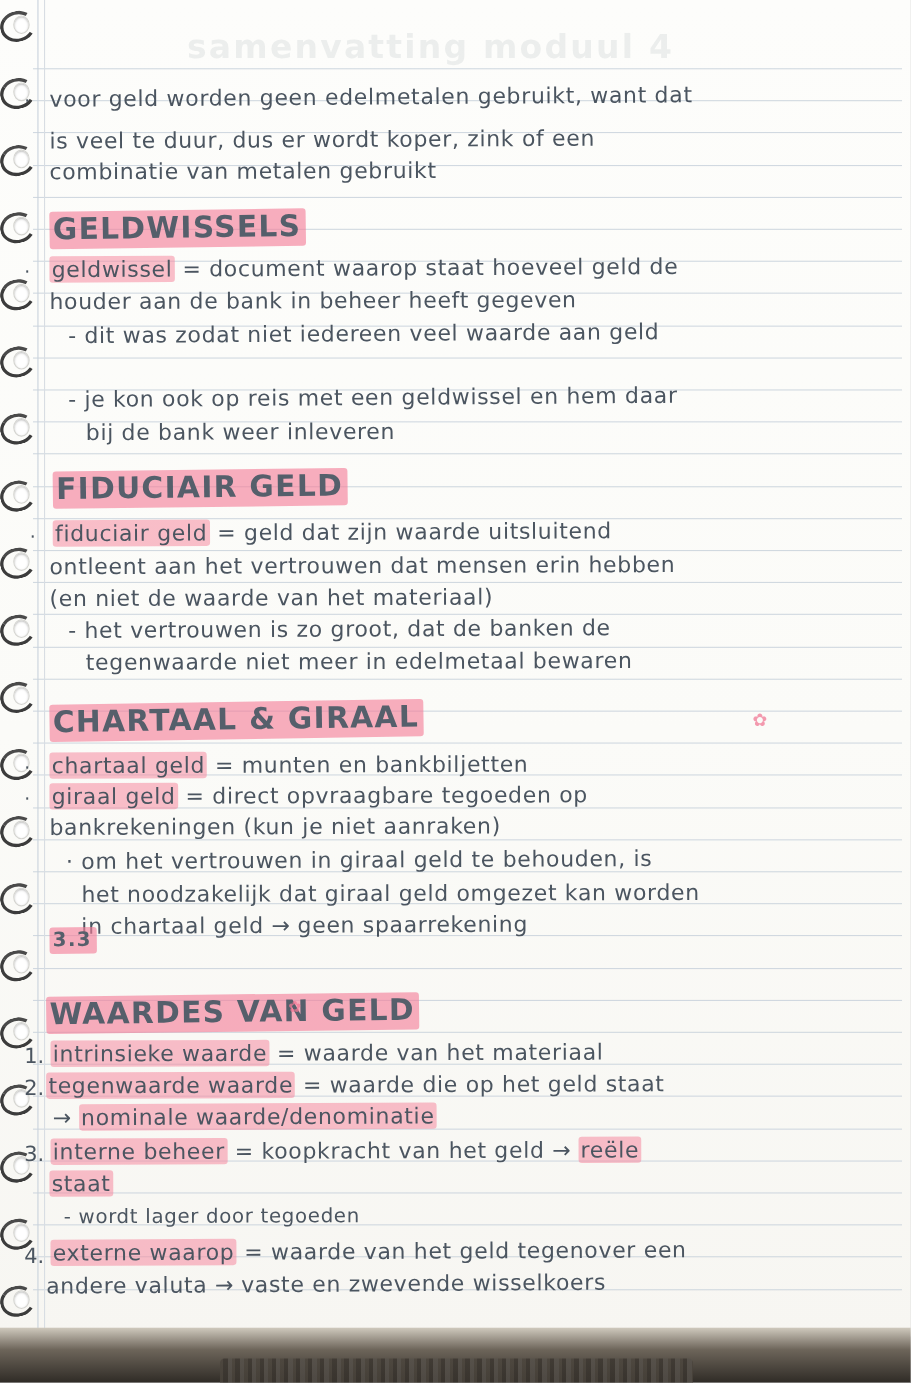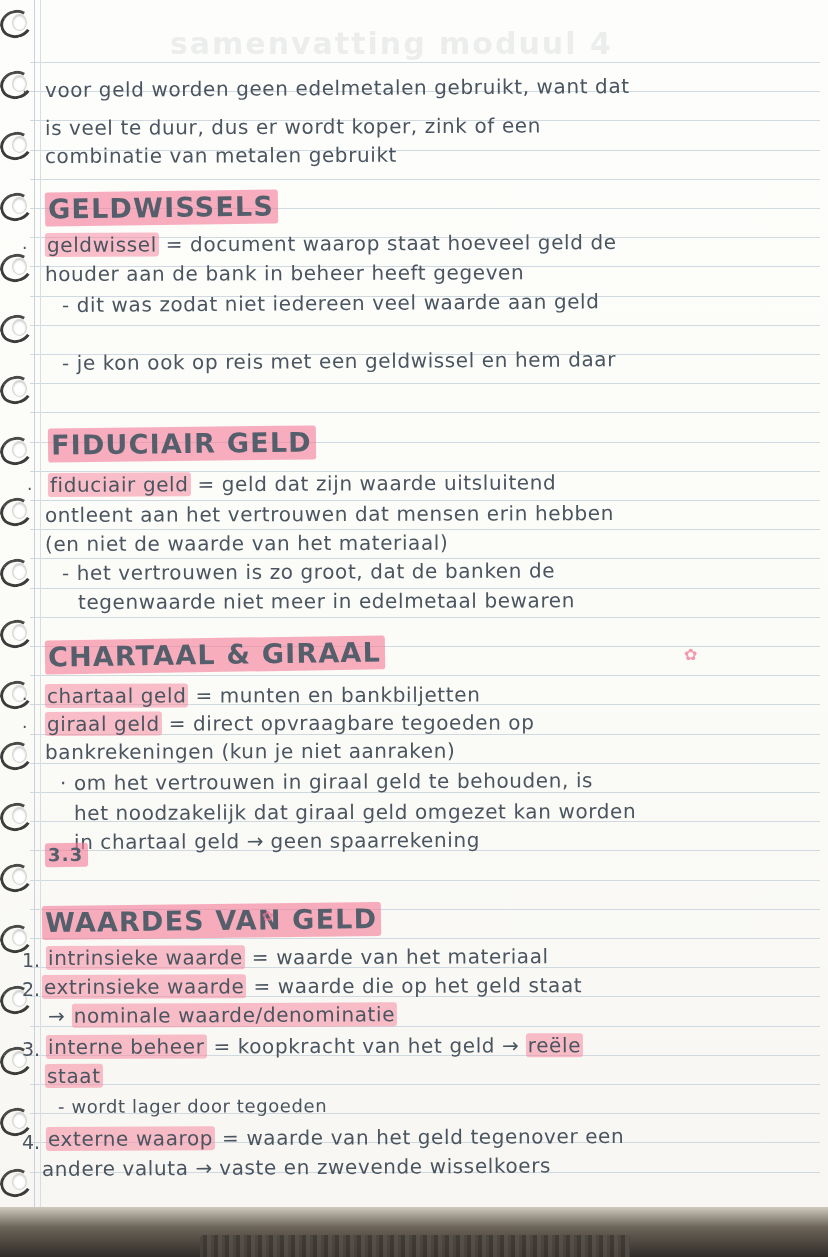--- a/index.html
+++ b/index.html
@@ -308,20 +308,21 @@
 
     <div class="heading" style="left:45px; top:192px; transform:rotate(-0.8deg);"><span class="hlh">GELDWISSELS</span></div>
 
     <div class="bullet" style="left:22px; top:238px;">·</div>
     <div class="line" style="left:45px; top:233px; transform:rotate(-0.3deg);"><span class="hl">geldwissel</span> = document waarop staat hoeveel geld de</div>
     <div class="line" style="left:45px; top:262px; transform:rotate(-0.2deg);">houder aan de bank in beheer heeft gegeven</div>
 
     <div class="line" style="left:62px; top:293px; transform:rotate(-0.4deg);">- dit was zodat niet iedereen veel waarde aan geld</div>
 
     <div class="line" style="left:62px; top:351px; transform:rotate(-0.4deg);">- je kon ook op reis met een geldwissel en hem daar</div>
+    <div class="line" style="left:78px; top:381px; transform:rotate(-0.2deg);">bij de bank weer inleveren</div>
 
     <div class="heading" style="left:48px; top:428px; transform:rotate(-0.7deg);"><span class="hlh">FIDUCIAIR GELD</span></div>
 
     <div class="bullet" style="left:27px; top:479px;">·</div>
     <div class="line" style="left:48px; top:473px; transform:rotate(-0.3deg);"><span class="hl">fiduciair geld</span> = geld dat zijn waarde uitsluitend</div>
     <div class="line" style="left:45px; top:503px; transform:rotate(-0.2deg);">ontleent aan het vertrouwen dat mensen erin hebben</div>
     <div class="line" style="left:45px; top:532px; transform:rotate(-0.2deg);">(en niet de waarde van het materiaal)</div>
 
     <div class="line" style="left:62px; top:561px; transform:rotate(-0.3deg);">- het vertrouwen is zo groot, dat de banken de</div>
     <div class="line" style="left:78px; top:590px; transform:rotate(-0.2deg);">tegenwaarde niet meer in edelmetaal bewaren</div>
@@ -341,21 +342,21 @@
     <div class="line" style="left:74px; top:830px; transform:rotate(-0.3deg);">in chartaal geld <span class="arrow">→</span> geen spaarrekening</div>
 
     <div class="heading" style="left:45px; top:844px; font-size:18px; transform:rotate(-0.6deg);"><span class="hlh">3.3</span></div>
     <div class="heading" style="left:42px; top:905px; transform:rotate(-0.7deg);"><span class="hlh">WAARDES VAN GELD</span></div>
     <div class="doodle" style="left:262px; top:908px; font-size:14px;">✿</div>
 
     <div class="numlab" style="left:22px; top:949px;">1.</div>
     <div class="line" style="left:46px; top:946px; transform:rotate(-0.2deg);"><span class="hl">intrinsieke waarde</span> = waarde van het materiaal</div>
 
     <div class="numlab" style="left:22px; top:978px;">2.</div>
-    <div class="line" style="left:42px; top:975px; transform:rotate(-0.2deg);"><span class="hl">extrinsieke waarde</span> = waarde die op het geld staat</div>
+    <div class="line" style="left:42px; top:975px; transform:rotate(-0.2deg);"><span class="hl">tegenwaarde waarde</span> = waarde die op het geld staat</div>
     <div class="line" style="left:48px; top:1004px; transform:rotate(-0.3deg);"><span class="arrow">→</span> <span class="hl">nominale waarde/denominatie</span></div>
 
     <div class="numlab" style="left:22px; top:1038px;">3.</div>
     <div class="line" style="left:46px; top:1035px; transform:rotate(-0.2deg);"><span class="hl">interne beheer</span> = koopkracht van het geld <span class="arrow">→</span> <span class="hl">reële</span></div>
     <div class="line" style="left:45px; top:1064px; transform:rotate(-0.2deg);"><span class="hl">staat</span></div>
 
     <div class="line" style="left:58px; top:1096px; font-size:18px; transform:rotate(-0.2deg);">- wordt lager door tegoeden</div>
 
     <div class="numlab" style="left:22px; top:1131px;">4.</div>
     <div class="line" style="left:46px; top:1127px; transform:rotate(-0.3deg);"><span class="hl">externe waarop</span> = waarde van het geld tegenover een</div>

